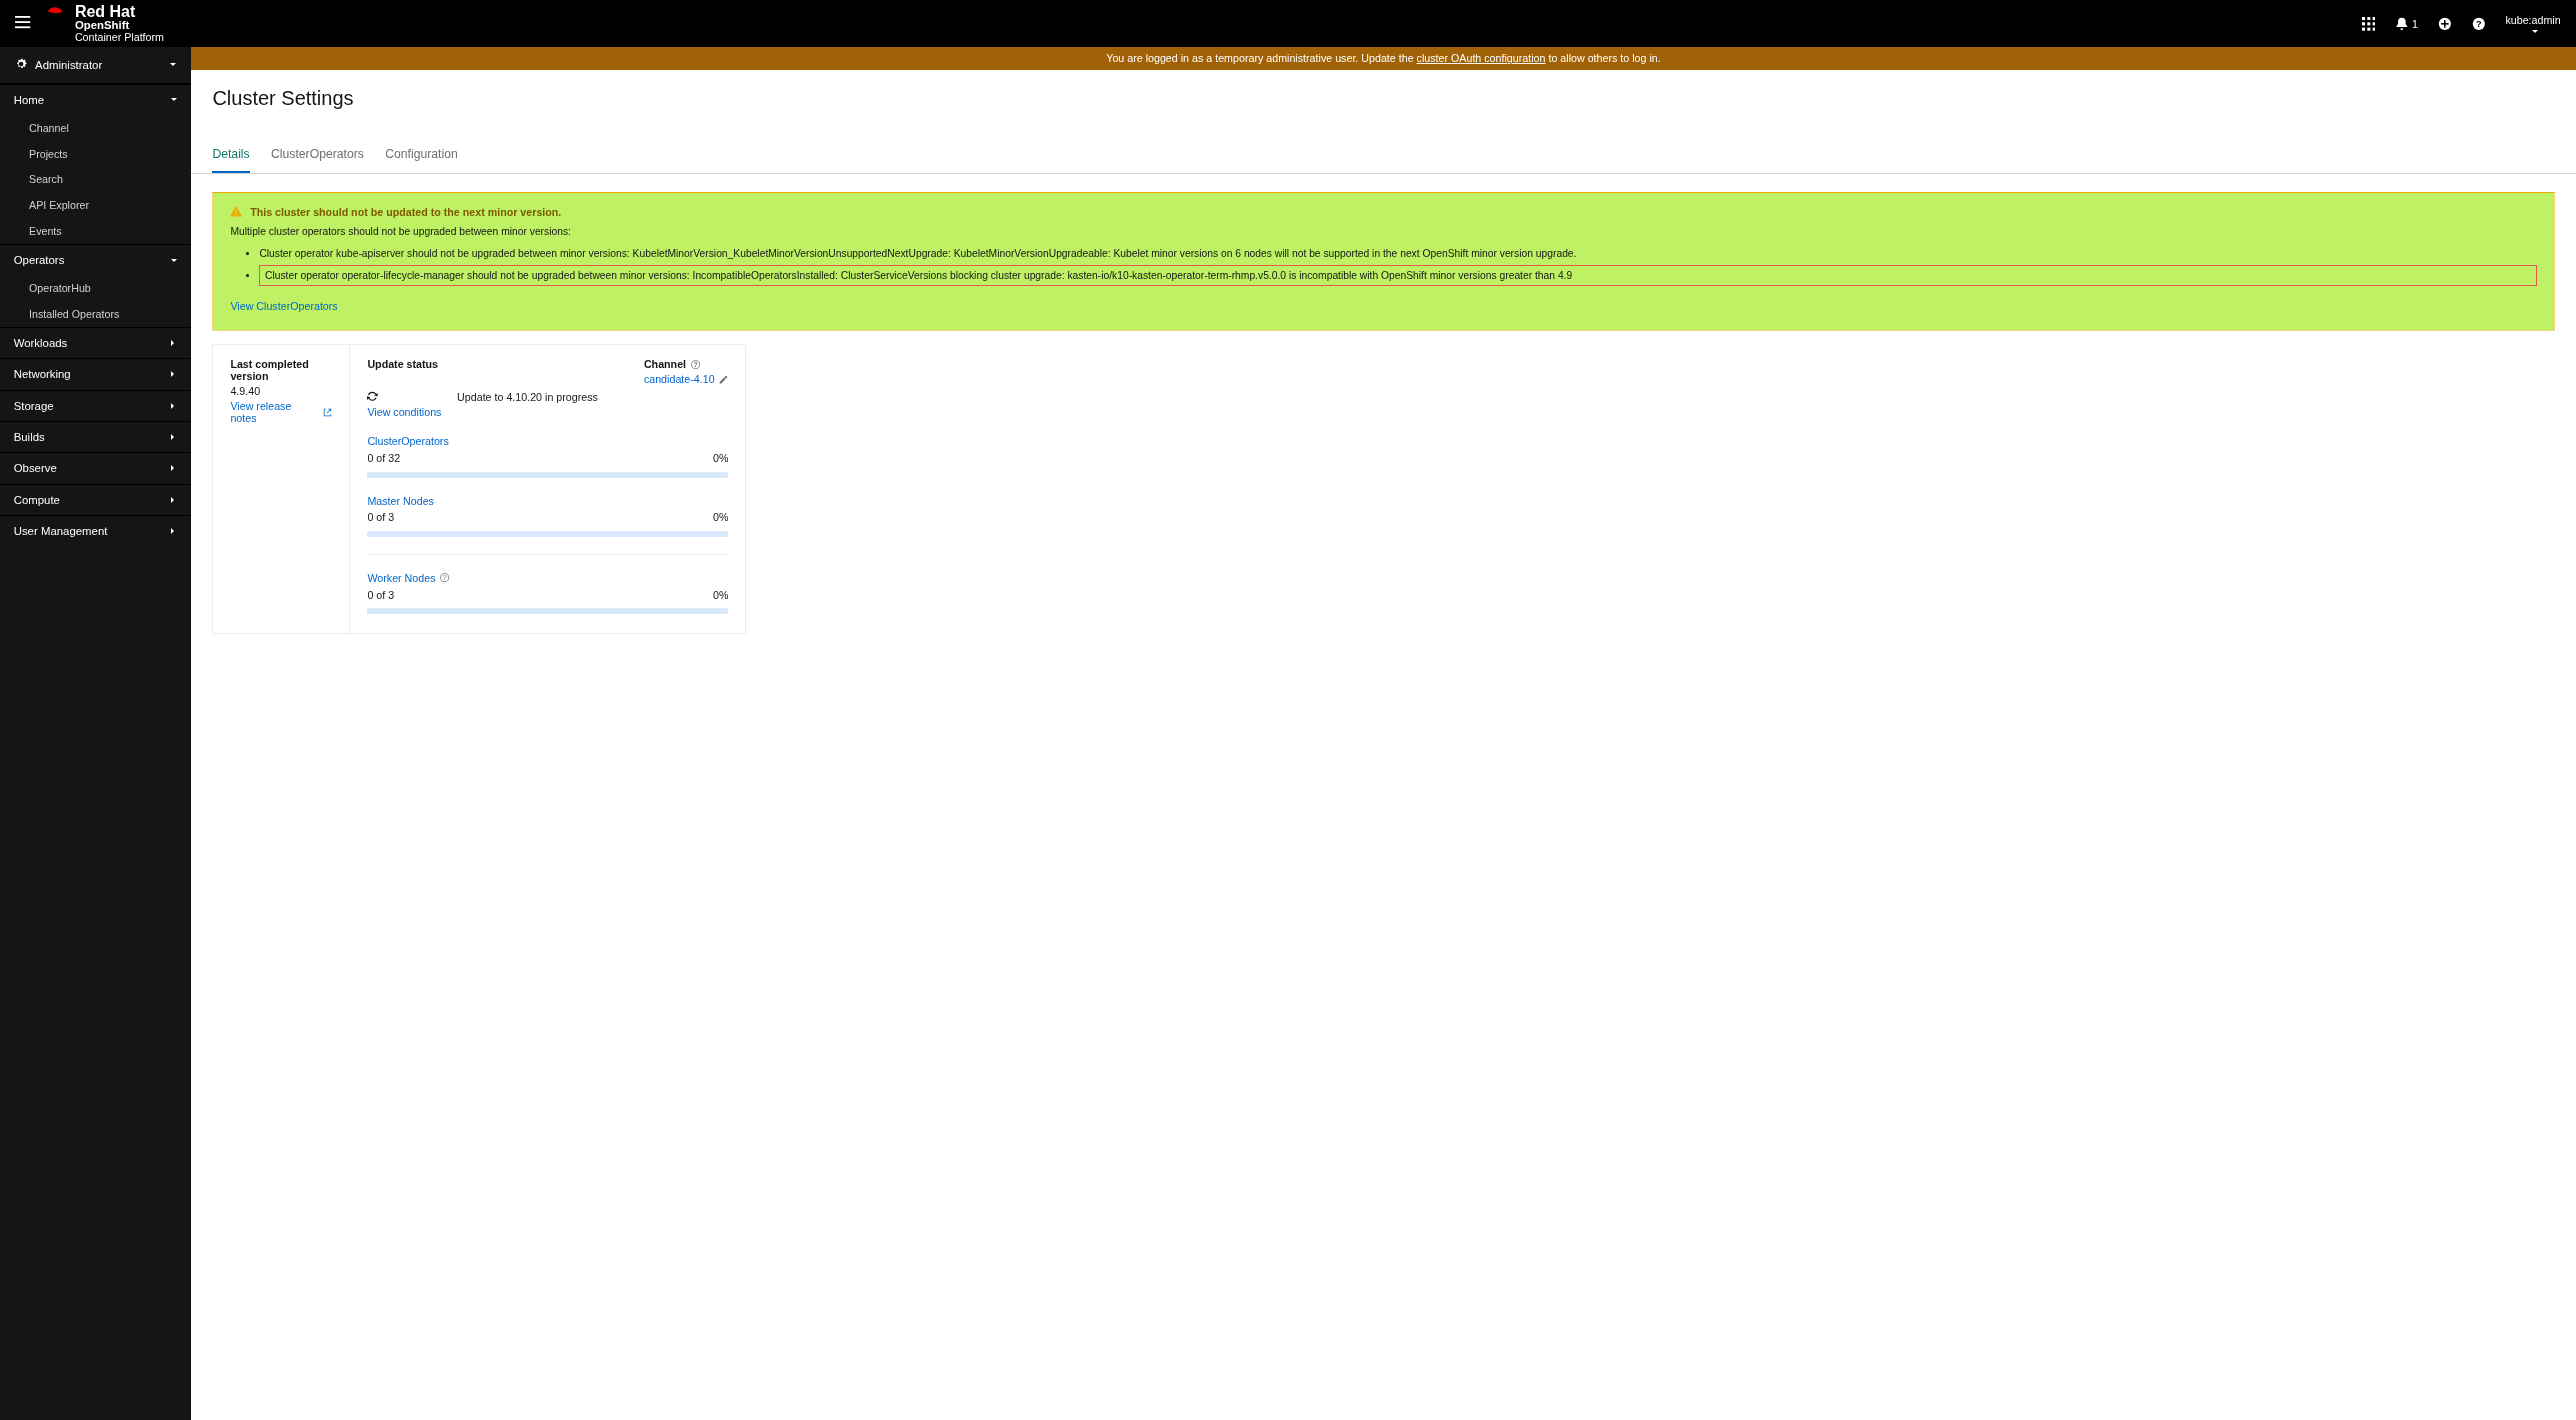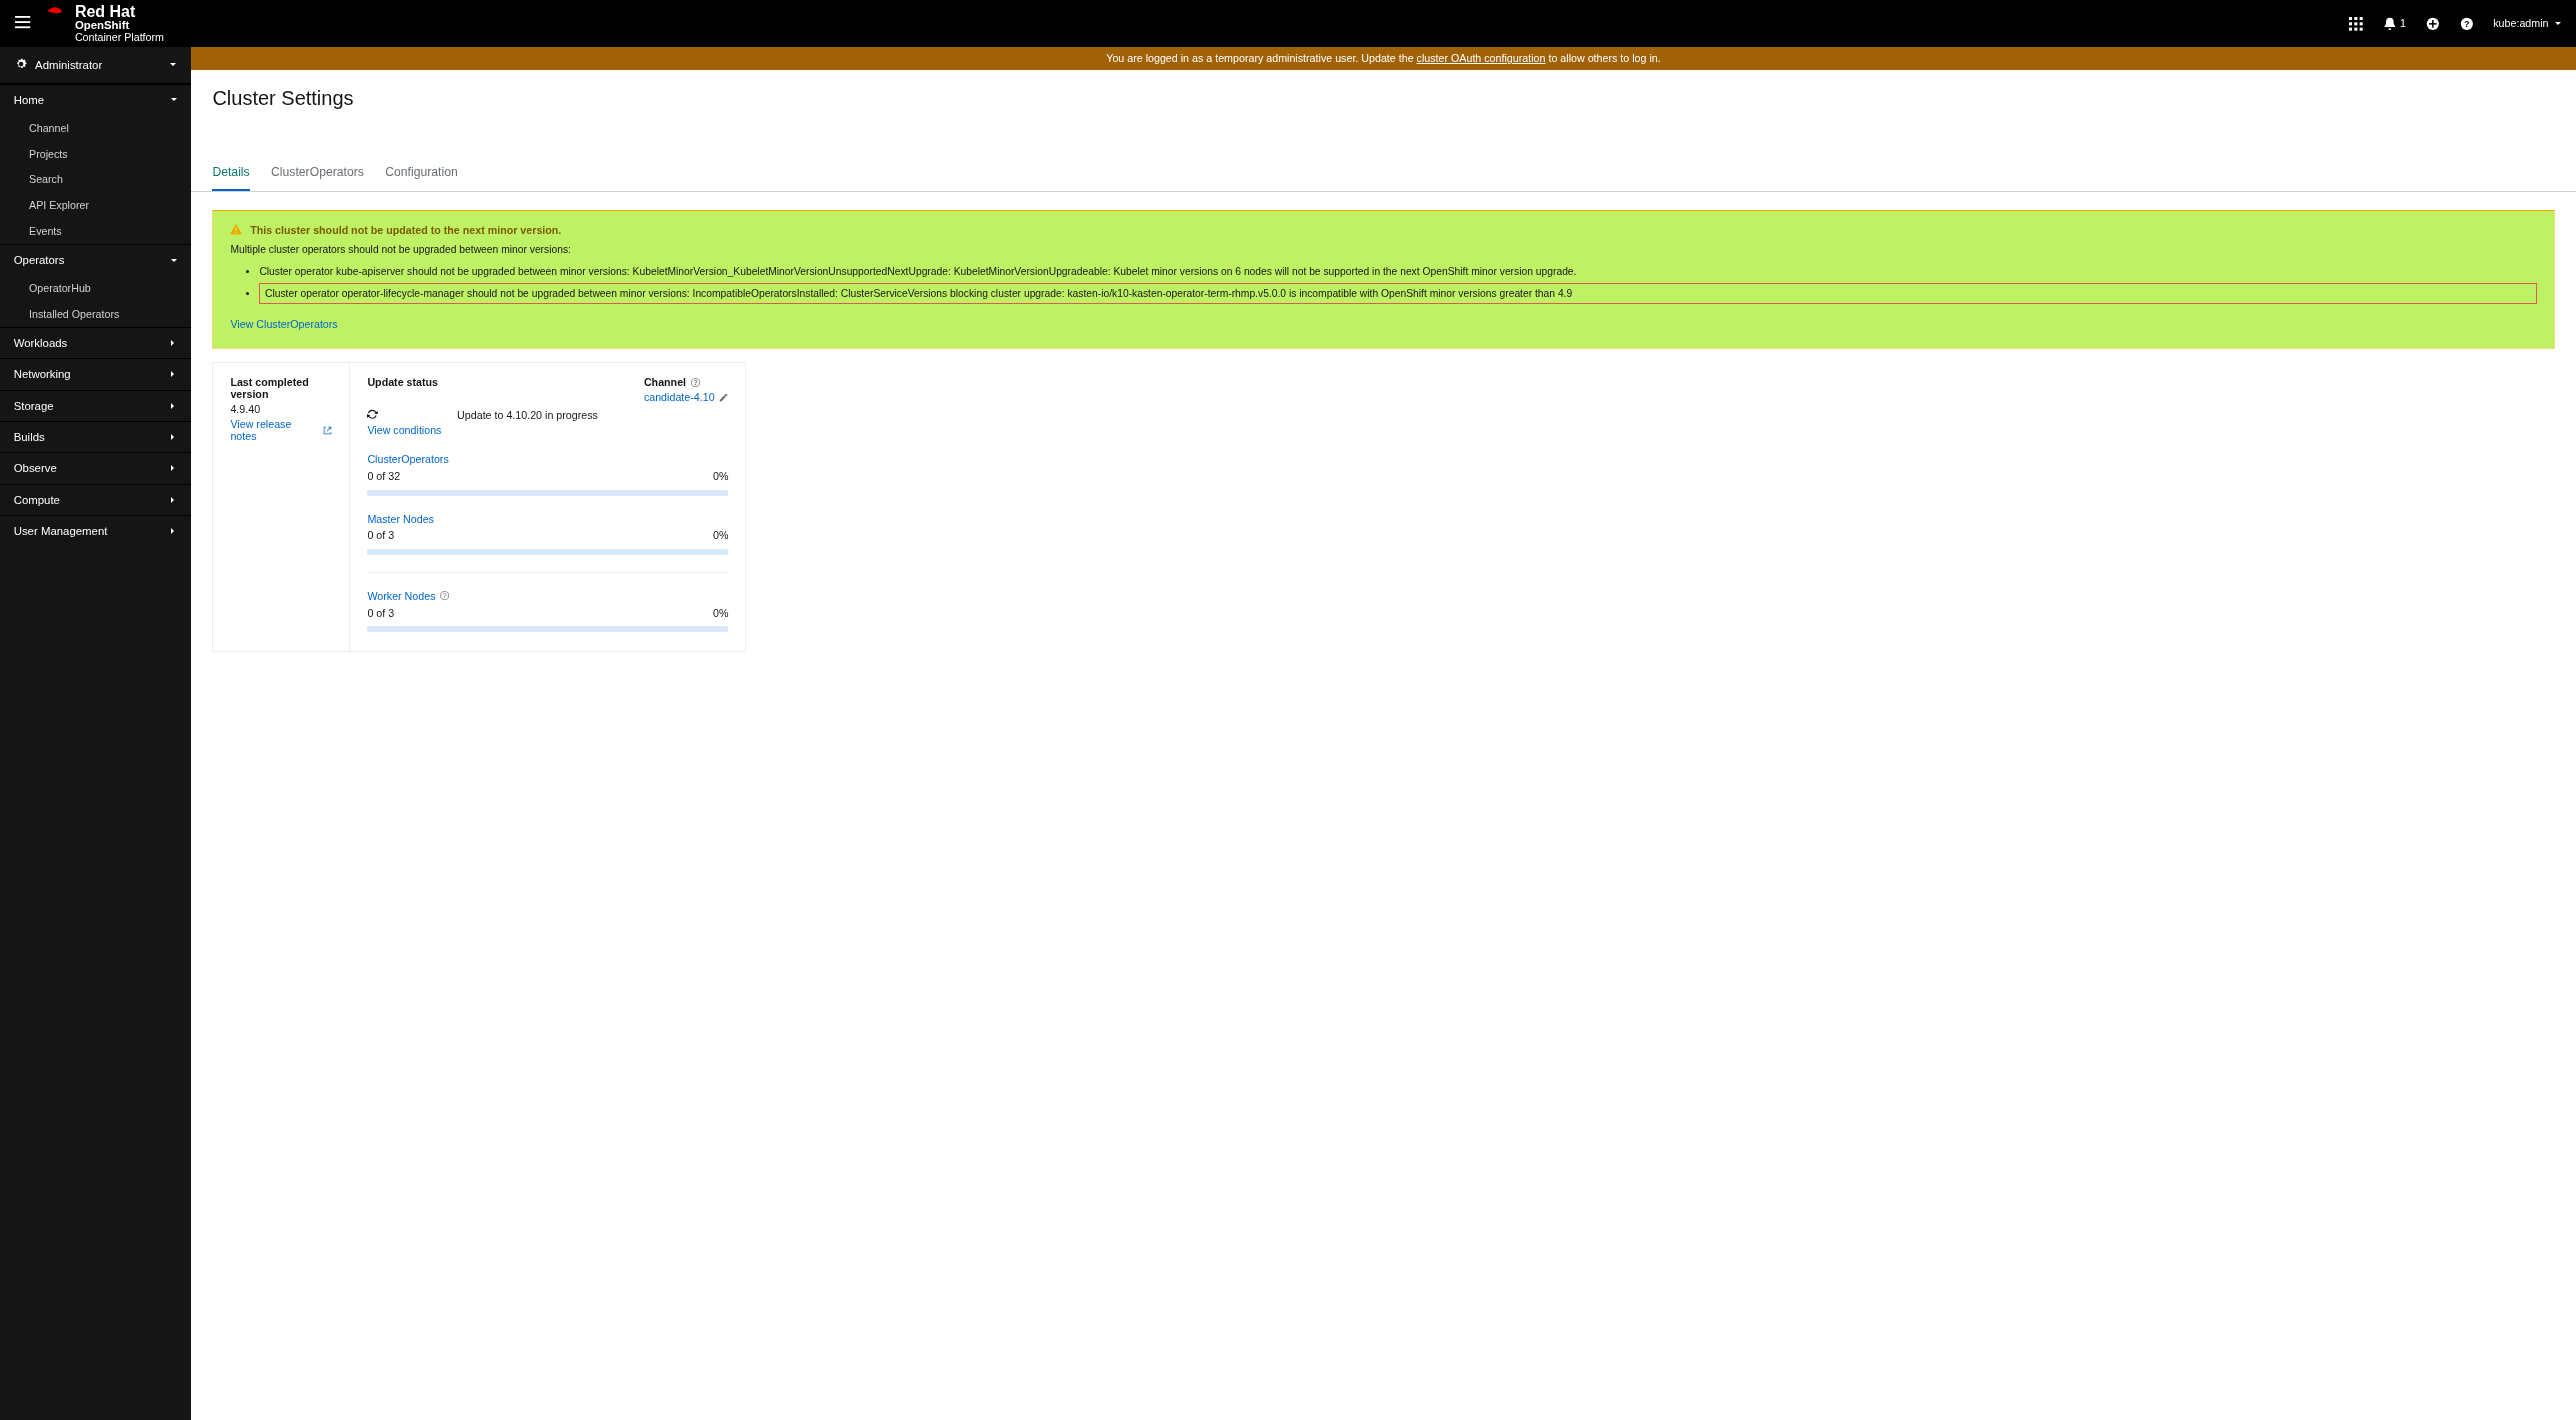--- a/index.html
+++ b/index.html
@@ -14,21 +14,21 @@
 .mast-left { display: flex; align-items: center; gap: 13.7px; }
 .hamburger svg { fill:#fff; }
 .brand { display:flex; align-items:flex-start; gap:7.6px; }
 .brand-text { line-height:1.05; }
 .brand-text .line1 { font-weight:700; font-size:16px; }
 .brand-text .line2 { font-weight:700; font-size:11.4px; }
 .brand-text .line3 { font-weight:400; font-size:10.7px; }
 .mast-right { display:flex; align-items:center; gap:20px; }
 .mast-icon { fill:#fff; width:13.7px; height:13.7px; display:inline-block; vertical-align:middle; }
 .mast-right .notif { display:flex; align-items:center; gap:3.1px; }
-.user-menu { display:flex; align-items:center; gap:3.1px; cursor:pointer; }
+.user-menu { display:flex; align-items:center; gap:3.1px; cursor:pointer;flex-direction:column; }
 .caret-down { width:0;height:0;border-left:3.8px solid transparent;border-right:3.8px solid transparent;border-top:3.8px solid #fff;display:inline-block;margin-left:3.1px;}
 
 
 .banner { background:#a16207; color:#fff; text-align:center; padding:5.3px 7.6px; font-size:10.7px; }
 .banner a { color:#fff; text-decoration:underline; }
 
 
 .shell { display:flex; min-height:calc(100vh - 47px); }
 .sidebar {
   width:191px; background:#151515; color:#d2d2d2; flex-shrink:0;
@@ -44,21 +44,21 @@
   display:flex; align-items:center; justify-content:space-between;
   padding:9.2px 13.7px; font-size:11.4px; color:#fff; cursor:pointer;
   border-top:0.8px solid #000;
 }
 .nav-item:first-of-type { border-top:none; }
 .nav-sub { padding:6.9px 13.7px 6.9px 29px; font-size:10.7px; color:#d2d2d2; cursor:pointer; }
 
 
 .content { flex:1; background:#fff; }
 .page-pad { padding:17px 21.4px 23px; }
-h1.page-title { font-size:20px; font-weight:500; margin-bottom:23px; }
+h1.page-title { font-size:20px; font-weight:500; margin-bottom:5px; }
 
 .tabs { display:flex; gap:21.4px; border-bottom:0.8px solid #d2d2d2; padding:0 21.4px; }
 .tab { padding:9.2px 0 10.7px; color:#6a6e73; cursor:pointer; font-size:12.2px; }
 .tab.active { color:#0f766e; border-bottom:2.3px solid #06c; margin-bottom:-0.8px; font-weight:400; }
 
 
 .alert {
   margin:18.3px 21.4px 12.2px; padding:12.2px 17px 15.3px 17px;
   background:#bef264; border:0.8px solid #f0d97a; border-top:1.5px solid #f0ab00;
 }

